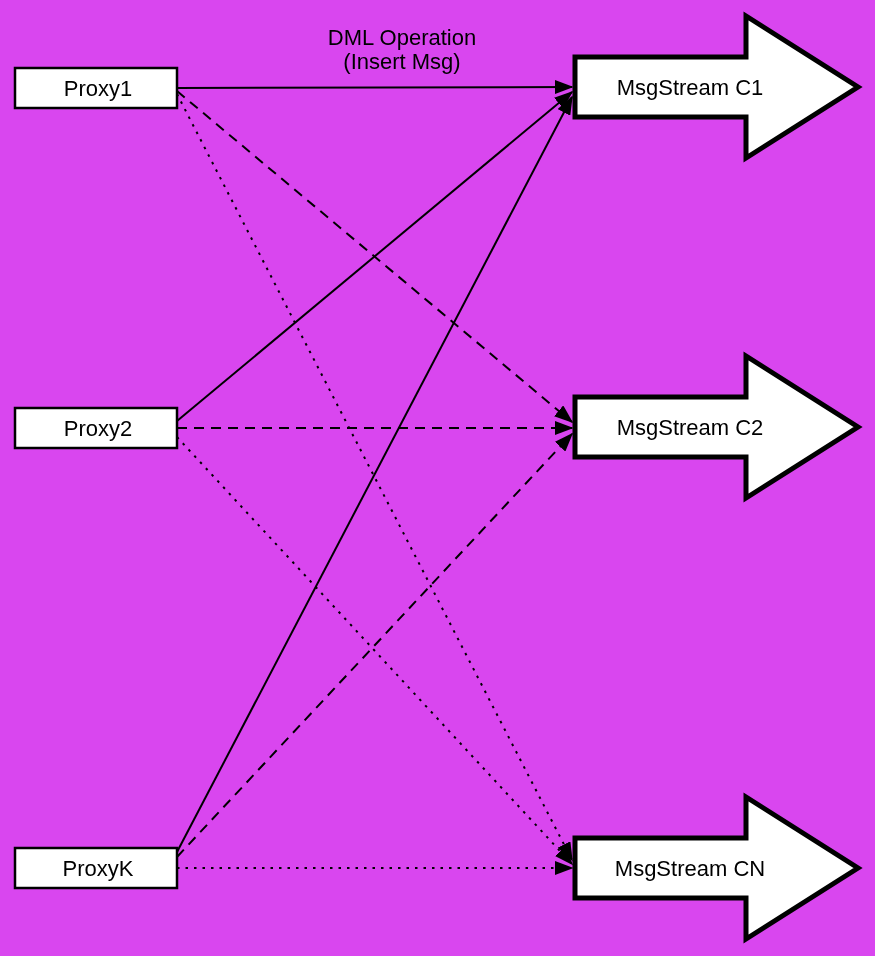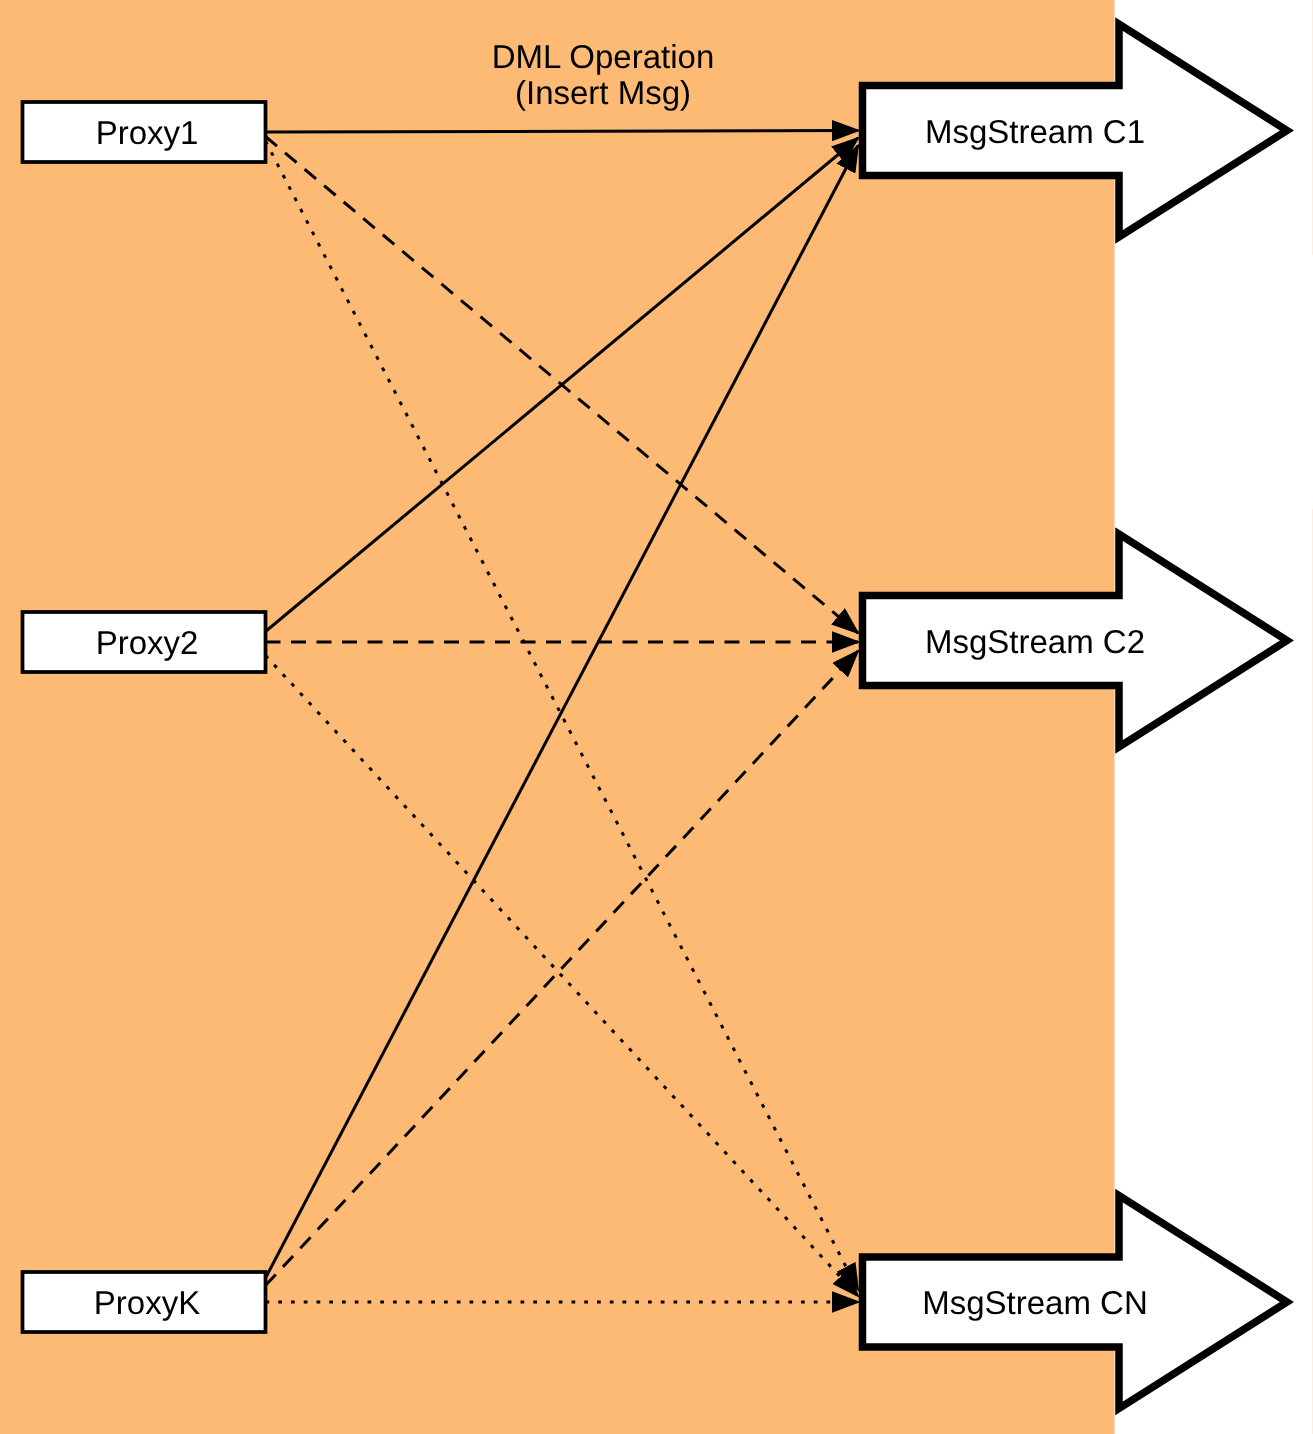--- a/index.html
+++ b/index.html
@@ -2,23 +2,23 @@
 <html><head>
 <meta charset="utf-8">
 <style>
   html, body {
     margin: 0;
     padding: 0;
     background: #ffffff;
   }
   .canvas {
     position: relative;
-    width: 743px;
+    width: 875px;
     height: 956px;
-    background: #fdba74;
+    background: #d946ef;
     font-family: "Liberation Sans", sans-serif;
   }
   svg { display: block; }
   .diagram-text {
     font-family: "Liberation Sans", sans-serif;
     font-size: 22px;
     fill: #000000;
   }
   .edge {
     stroke: #000000;

